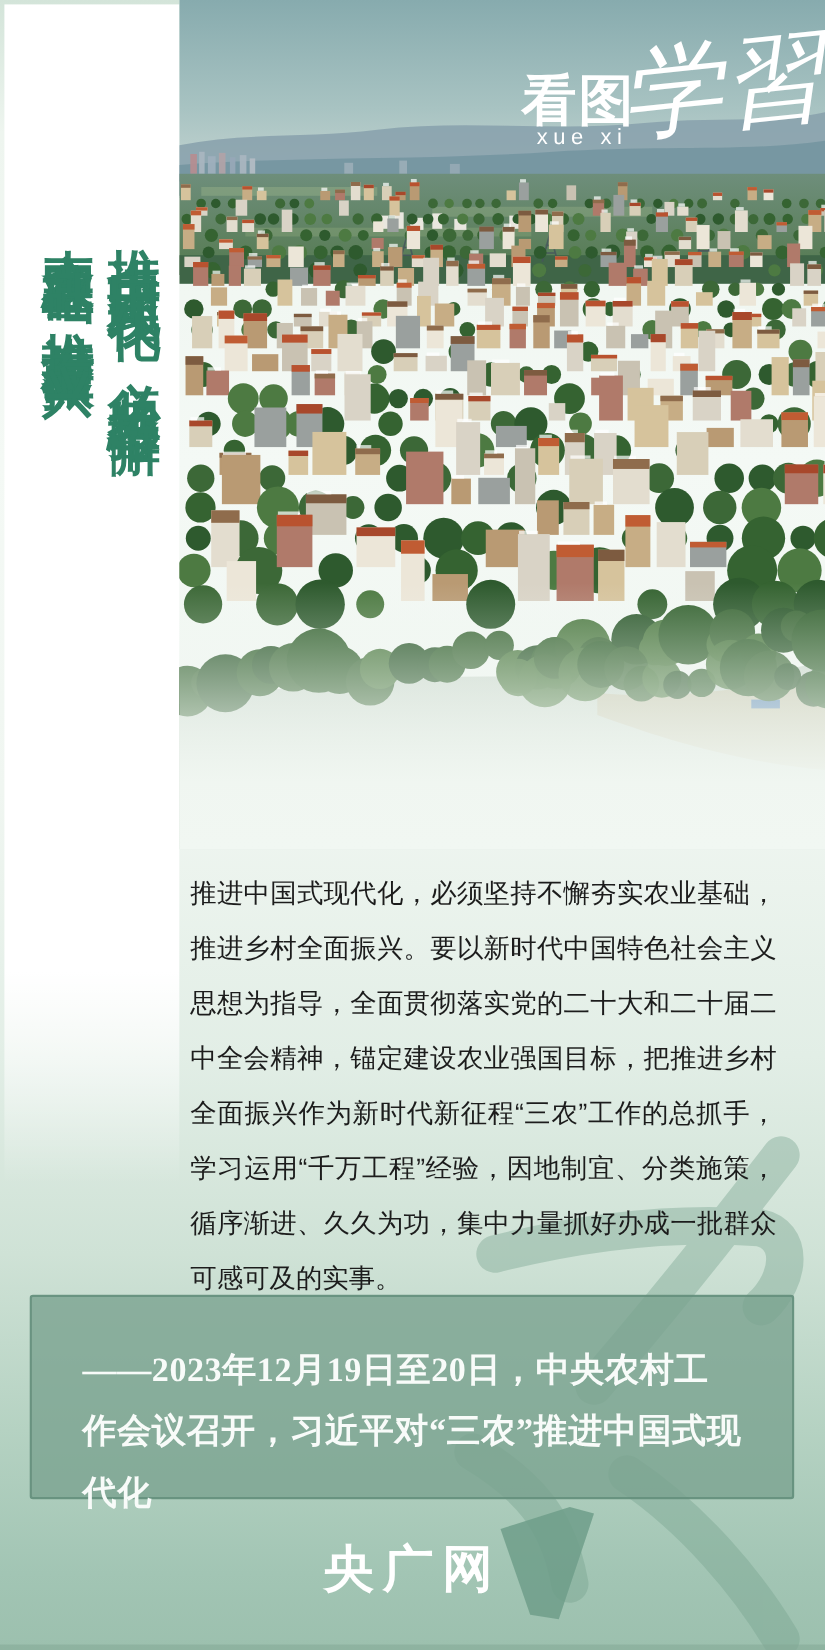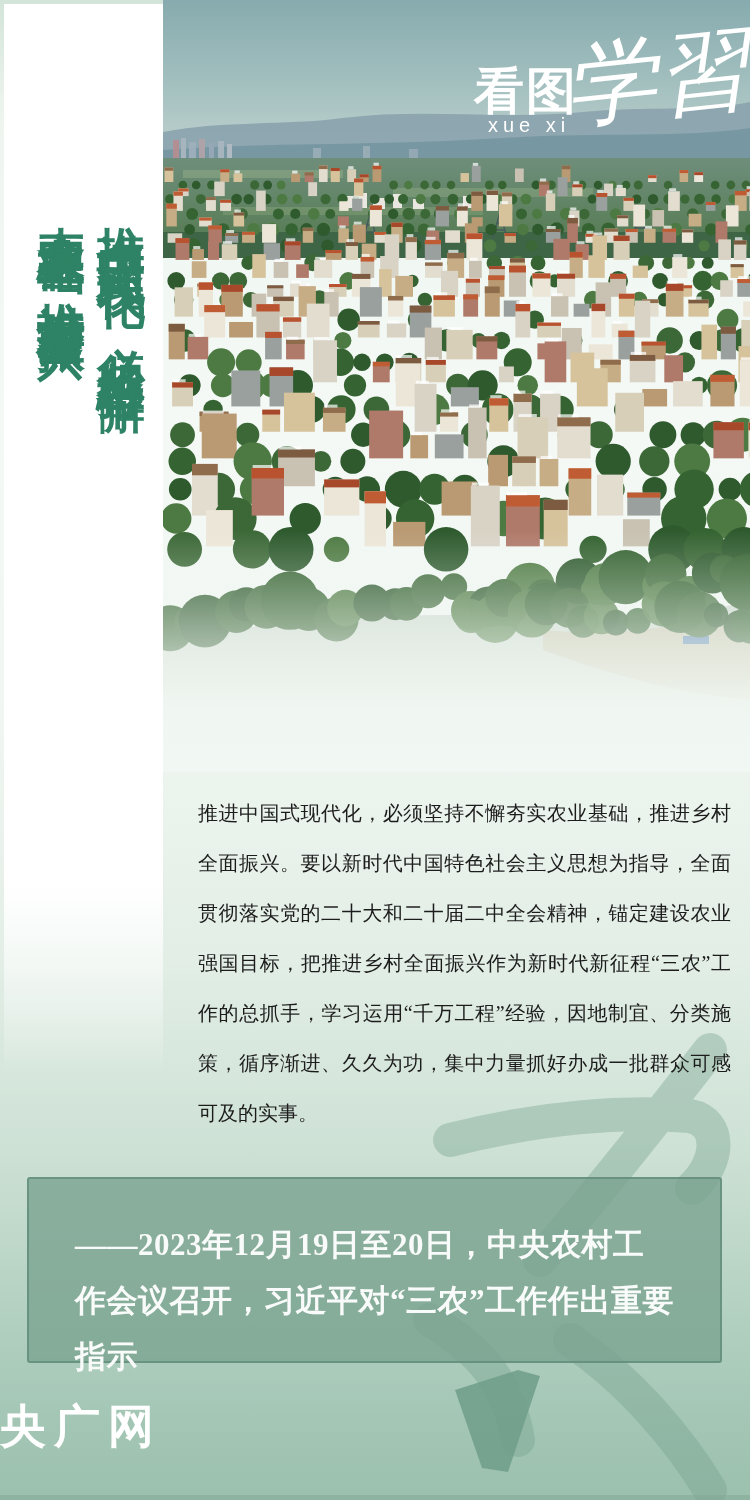--- a/index.html
+++ b/index.html
@@ -25,31 +25,31 @@
   
   .photo{position:absolute;left:163px;top:0;width:587px;height:772px;z-index:2;}
   .photo svg{display:block;}
   
   .brand{position:absolute;left:460px;top:32px;width:290px;height:120px;z-index:4;color:#fff;}
   .brand-title{position:absolute;left:14px;top:26px;font-size:50px;font-weight:700;letter-spacing:2px;}
   .brand-pinyin{position:absolute;left:28px;top:82px;font-size:20px;font-weight:400;letter-spacing:5px;}
   .brand-script{position:absolute;left:104px;top:-16px;font-size:92px;font-style:italic;font-weight:400;
     font-family:"Liberation Serif","DejaVu Serif",serif;transform:rotate(-6deg);}
   
-  .para{position:absolute;left:198px;top:788px;width:533px;z-index:3;
-    font-family:Liberation Serif, serif;font-size:20px;line-height:50px;
+  .para{position:absolute;left:173px;top:788px;width:533px;z-index:3;
+    font-family:Liberation Sans, sans-serif;font-size:24px;line-height:50px;
     color:#1c1c1c;text-align:justify;}
   
   .quote{position:absolute;left:27px;top:1177px;width:695px;height:186px;z-index:3;box-sizing:border-box;
     background:rgba(123,163,144,0.80);border:2px solid rgba(95,138,119,0.75);border-radius:3px;
     padding:38px 46px 0 46px;}
   .quote p{margin:0;font-family:"Liberation Serif","DejaVu Serif",serif;font-weight:600;
     font-size:31px;line-height:56px;letter-spacing:0.5px;color:#f8fbf9;}
   
-  .footer-logo{position:absolute;left:0;top:1396px;width:750px;z-index:4;
+  .footer-logo{position:absolute;left:0;top:1396px;width:750px;text-align:center;z-index:4;
     font-size:46px;font-weight:700;letter-spacing:8px;color:#ffffff;}
   .bottom-edge{position:absolute;left:0;bottom:0;width:750px;height:5px;z-index:2;
     background:#84a796;opacity:.55;}
 </style>
 </head>
 <body>
 
 <div class="canvas">
 
   <svg class="watermark" viewBox="0 0 360 480">
@@ -868,19 +868,19 @@
 
   <div class="brand">
     <span class="brand-title">看图</span>
     <span class="brand-script">学習</span>
     <span class="brand-pinyin">xue xi</span>
   </div>
 
   <div class="para">推进中国式现代化，必须坚持不懈夯实农业基础，推进乡村全面振兴。要以新时代中国特色社会主义思想为指导，全面贯彻落实党的二十大和二十届二中全会精神，锚定建设农业强国目标，把推进乡村全面振兴作为新时代新征程“三农”工作的总抓手，学习运用“千万工程”经验，因地制宜、分类施策，循序渐进、久久为功，集中力量抓好办成一批群众可感可及的实事。</div>
 
   <div class="quote">
-    <p>——2023年12月19日至20日，中央农村工作会议召开，习近平对“三农”工作作出重要指示</p>
+    <p>——2023年12月19日至20日，中央农村工作会议召开，习近平对“三农”推进中国式现代化</p>
   </div>
 
   <div class="footer-logo">央广网</div>
 
   <div class="bottom-edge"></div>
 </div>
 
 </body></html>

